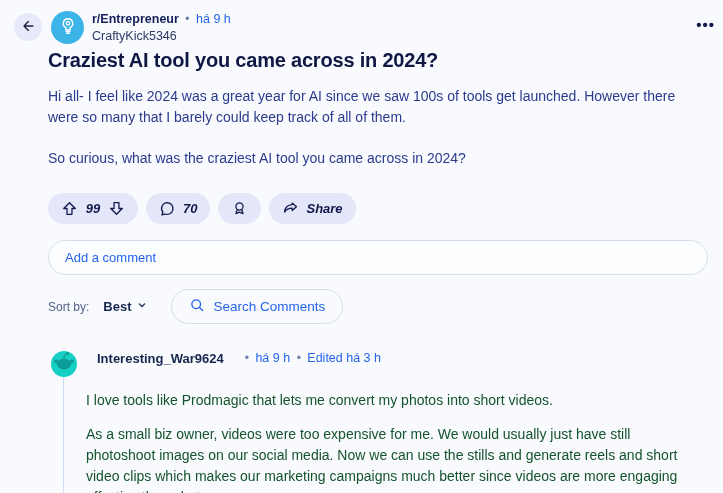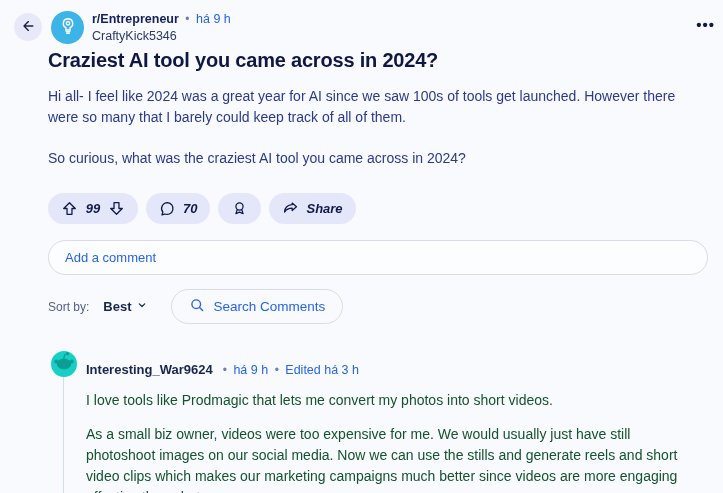--- a/index.html
+++ b/index.html
@@ -79,21 +79,21 @@
   .search-pill {
     display:flex; align-items:center; gap:9px; margin-left:23px;
     height:35px; padding:8px 17px; cursor:pointer;
     border:1px solid #d8dcea; border-radius:18px; background:transparent;
     font-size:13.5px; font-family:inherit; color:#2563eb;
   }
 
   
   .thread-line { position:absolute; left:63px; top:369px; bottom:0; width:1px; background:#cfdcf2; }
   .comment { position:relative; margin-top:27px; }
-  .c-head { display:flex; align-items:flex-end; margin-left:51px; }
+  .c-head { display:flex; align-items:flex-start; margin-left:51px;gap:11px; }
   .c-avatar {
     width:26px; height:26px; border-radius:50%;
     background:#16d0c4; flex:0 0 auto; overflow:hidden;
     display:flex; align-items:center; justify-content:center;
   }
   .c-user { margin-left:9px; font-size:13px; font-weight:700; color:#17264f; }
   .c-meta { font-size:12.5px; }
   .c-body { margin:13px 20px 0 86px; font-size:14px; line-height:1.5; color:#14532d; }
   .c-body + .c-body { margin-top:13px; }
 </style>

